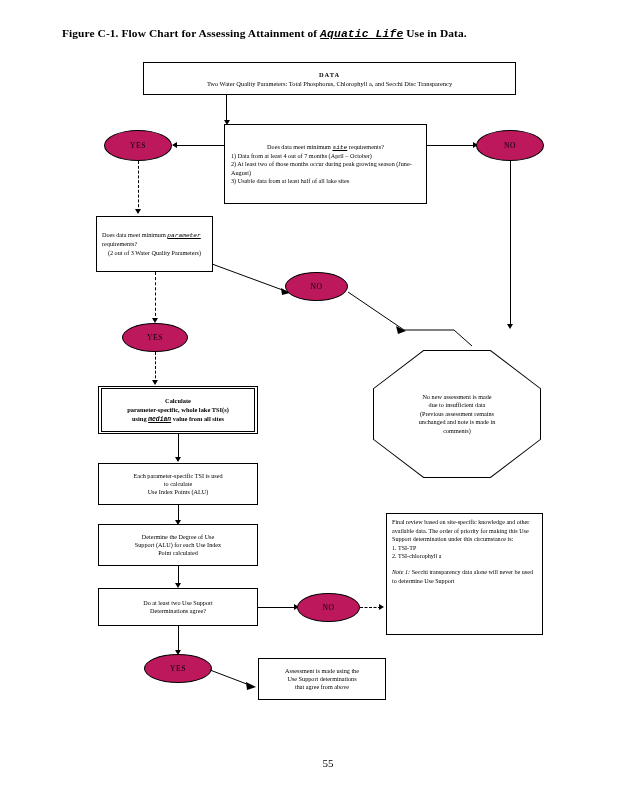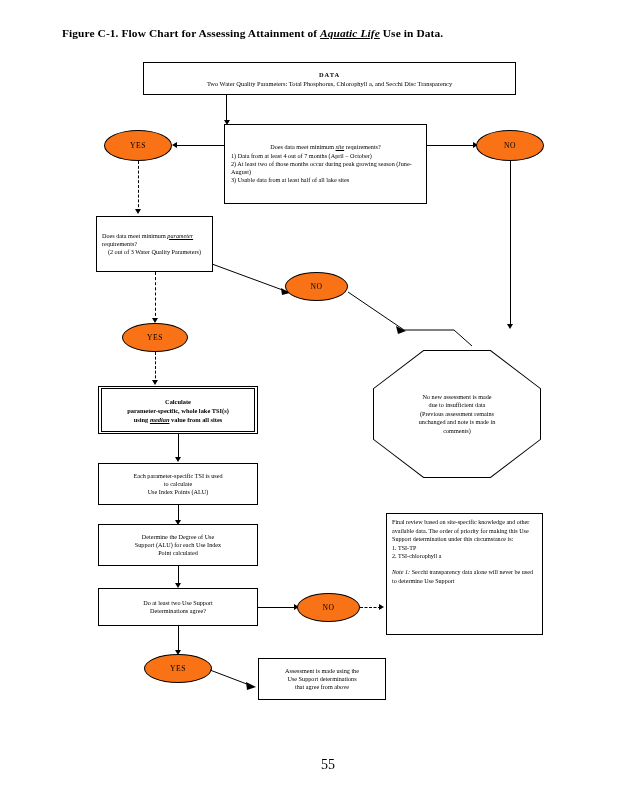--- a/index.html
+++ b/index.html
@@ -56,21 +56,21 @@
     padding: 2px 4px;
     width: 100%;
   }
   .node.left .txt { text-align: left; }
 
   .oval {
     position: absolute;
     box-sizing: border-box;
     border: 1px solid #000;
     border-radius: 50%;
-    background: #f97316;
+    background: #be185d;
     display: flex;
     align-items: center;
     justify-content: center;
     font-size: 7.6px;
     letter-spacing: 0.6px;
   }
 
   
   .octagon {
     position: absolute;
@@ -104,21 +104,21 @@
     padding: 4px 5px;
   }
   .notebox .txt p { margin: 0; }
   .notebox .txt p.gap { margin-top: 7px; }
   .notebox .txt .it { font-style: italic; }
 
   
   .databox { }
   .databox .txt { font-size: 6.4px; line-height: 9px; }
   .databox .hdr { font-weight: bold; letter-spacing: 1px; }
-  .ital-ul { font-style: italic; text-decoration: underline; }
+  .ital-ul { font-style: italic; text-decoration: underline; font-family: Liberation Mono, monospace; }
 
   
   .ln {
     position: absolute;
     background: #000;
   }
   .lnh { height: 1px; }
   .lnv { width: 1px; }
   .dash-v {
     position: absolute;
@@ -138,21 +138,21 @@
   }
   .arrow-d { border-left: 3px solid transparent; border-right: 3px solid transparent; border-top: 5px solid #000; }
   .arrow-r { border-top: 3px solid transparent; border-bottom: 3px solid transparent; border-left: 5px solid #000; }
   .arrow-l { border-top: 3px solid transparent; border-bottom: 3px solid transparent; border-right: 5px solid #000; }
 
   .pagenum {
     position: absolute;
     left: 0; right: 0;
     top: 757px;
     text-align: center;
-    font-size: 14px;
+    font-size: 11px;
     padding-left: 38px;
   }
 </style>
 </head>
 <body>
 
 <div id="page">
 
   <div class="fig-title">
     <span>Figure C-1. Flow Chart for Assessing Attainment of </span><span class="ital-ul">Aquatic Life</span><span> Use in Data.</span>

